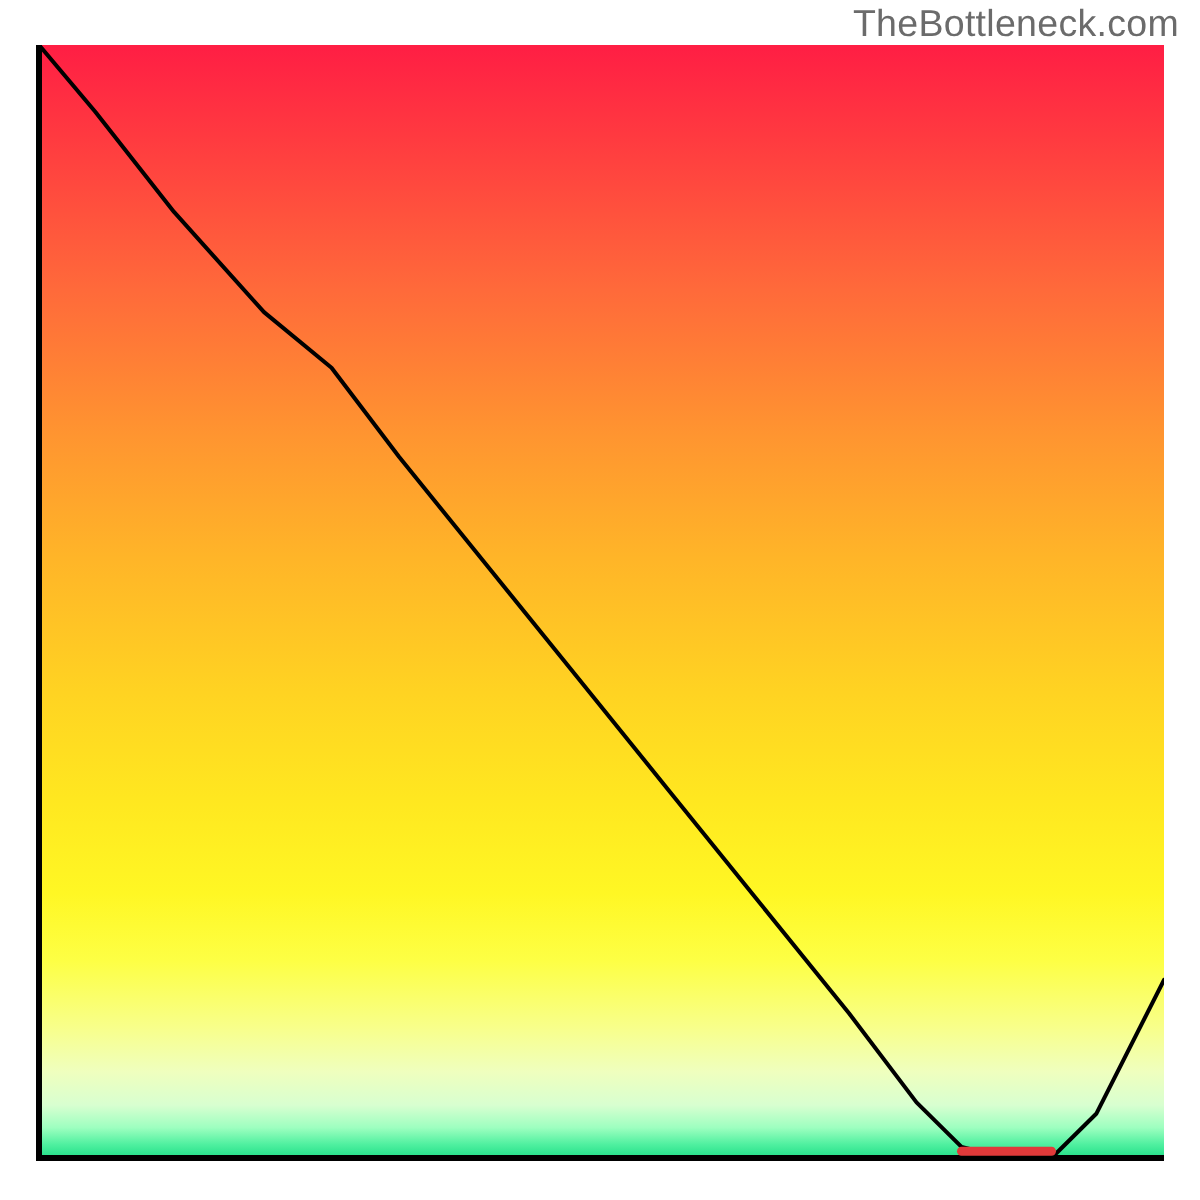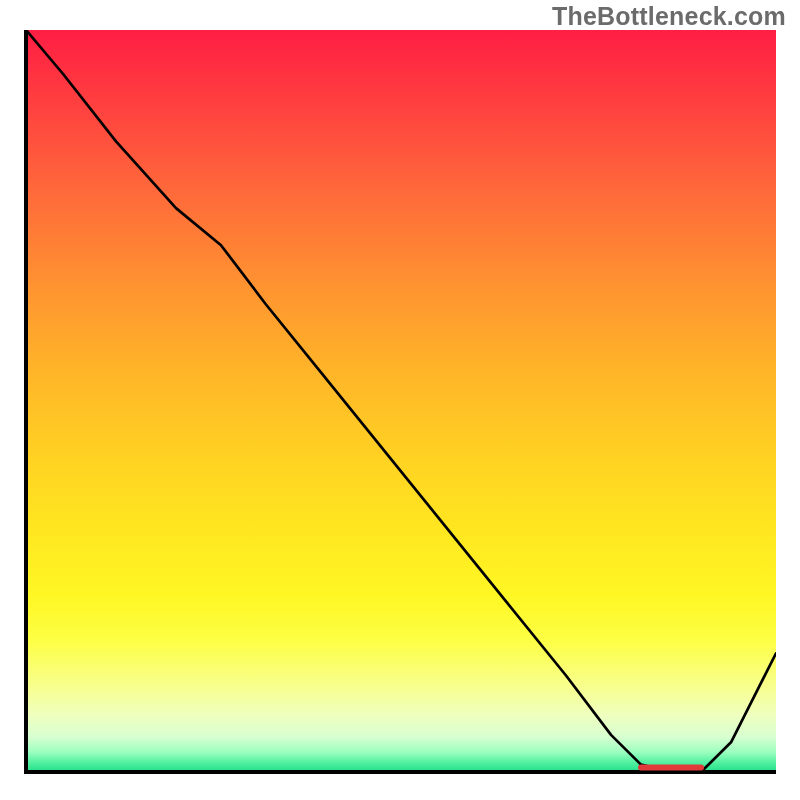--- a/index.html
+++ b/index.html
@@ -14,21 +14,21 @@
   .wrap {
     position: relative;
     width: 800px;
     height: 800px;
   }
   .watermark {
     position: absolute;
     top: 2px;
     right: 14px;
     font-size: 25px;
-    font-weight: 700;
+    font-weight: 400;
     color: #6b6b6b;
     letter-spacing: 0.2px;
     user-select: none;
   }
   .plot {
     position: absolute;
     left: 24px;
     top: 30px;
     width: 752px;
     height: 744px;

